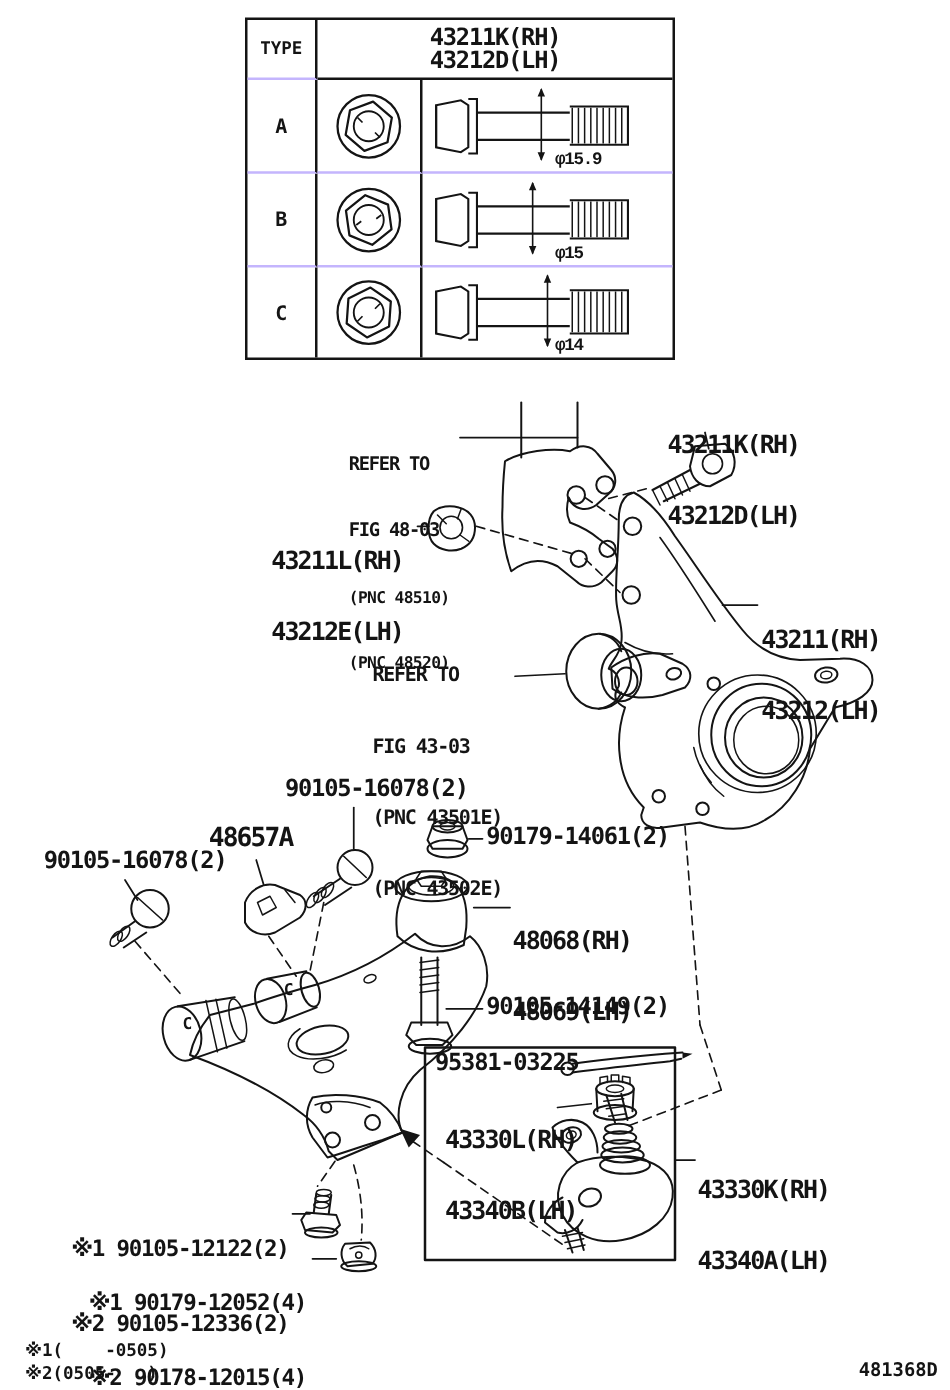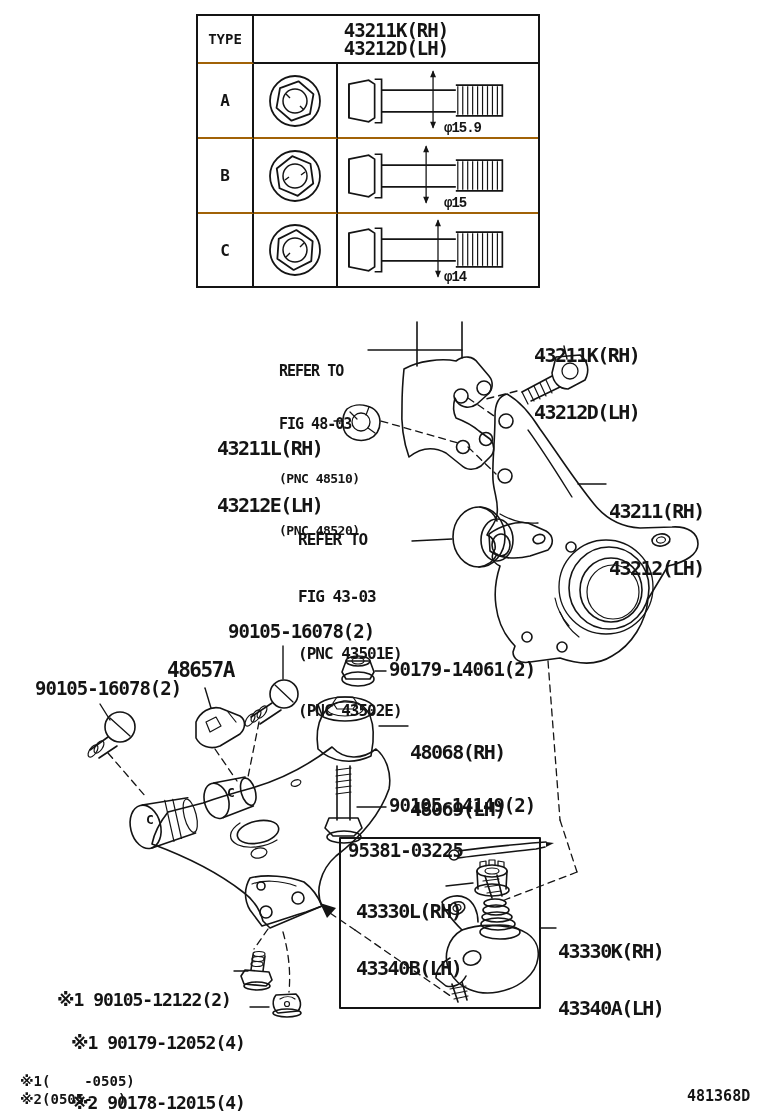--- a/index.html
+++ b/index.html
@@ -19,21 +19,21 @@
   .lbl-foot{font-size:14px;line-height:18px;letter-spacing:0;}
   .lbl-doc{font-size:15px;letter-spacing:0;text-align:right;}
   .lbl-mark{font-size:13px;}
 
   
   .spec-table{
     position:absolute;left:196px;top:14px;width:344px;height:274px;z-index:2;
     border:2.5px solid #141414;box-sizing:border-box;background:#fff;
     display:grid;grid-template-columns:56px 84px 1fr;grid-template-rows:48px 75px 75px 1fr;
   }
-  .spec-table .cell{border-right:2px solid #141414;border-bottom:2px solid #a16207;
+  .spec-table .cell{border-right:2px solid #141414;border-bottom:2px solid #c4b5fd;
     display:flex;align-items:center;justify-content:center;position:relative;box-sizing:border-box;}
   .spec-table .last-col{border-right:none;font-family:Liberation Mono, monospace;}
   .spec-table .last-row{border-bottom:none;}
   .hdr-part{grid-column:2/4;border-bottom:2px solid #141414;display:flex;flex-direction:column;
     align-items:center;justify-content:center;font-weight:bold;font-size:19px;line-height:18px;letter-spacing:-1px;}
   .type-hd{font-weight:bold;font-size:14px;letter-spacing:0;}
   .row-letter{font-weight:bold;font-size:16px;}
   .dia{position:absolute;left:53%;bottom:1px;font-weight:bold;font-size:14px;letter-spacing:-1px;}
 </style>
 </head>
@@ -447,20 +447,21 @@
   <div>43340B(LH)</div>
 </div>
 
 <div class="label lbl-xl" style="left:558px;top:904px">
   <div>43330K(RH)</div>
   <div>43340A(LH)</div>
 </div>
 
 <div class="label lbl-note" style="left:57px;top:950px">
   <div>※1 90105-12122(2)</div>
+  <div>※2 90105-12336(2)</div>
 </div>
 
 <div class="label lbl-note" style="left:71px;top:993px">
   <div>※1 90179-12052(4)</div>
   <div>※2 90178-12015(4)</div>
 </div>
 
 <div class="label lbl-mark" style="left:146px;top:812px">C</div>
 <div class="label lbl-mark" style="left:227px;top:785px">C</div>
 

